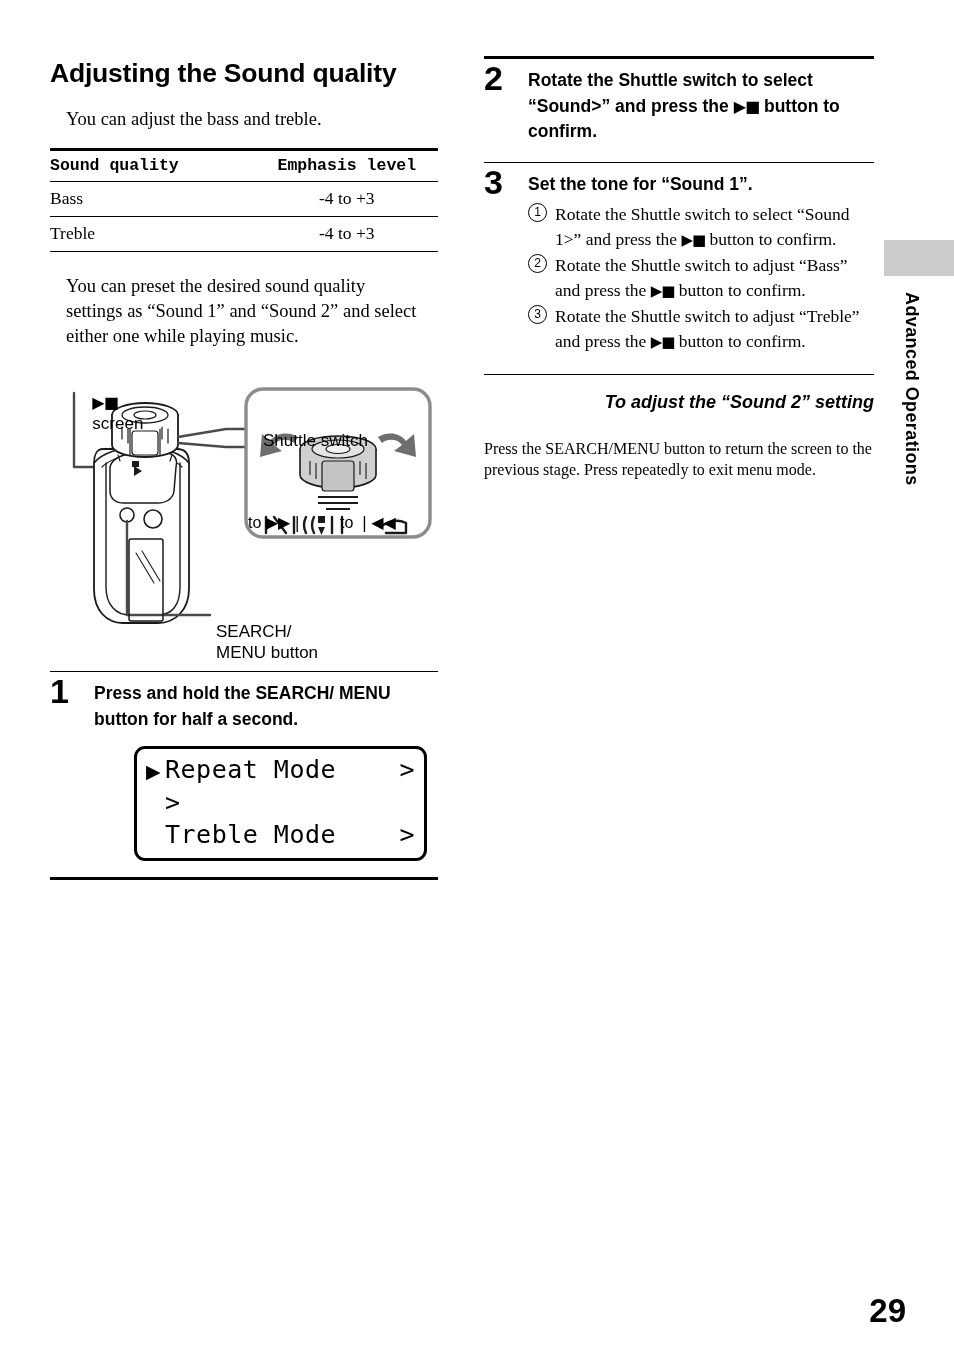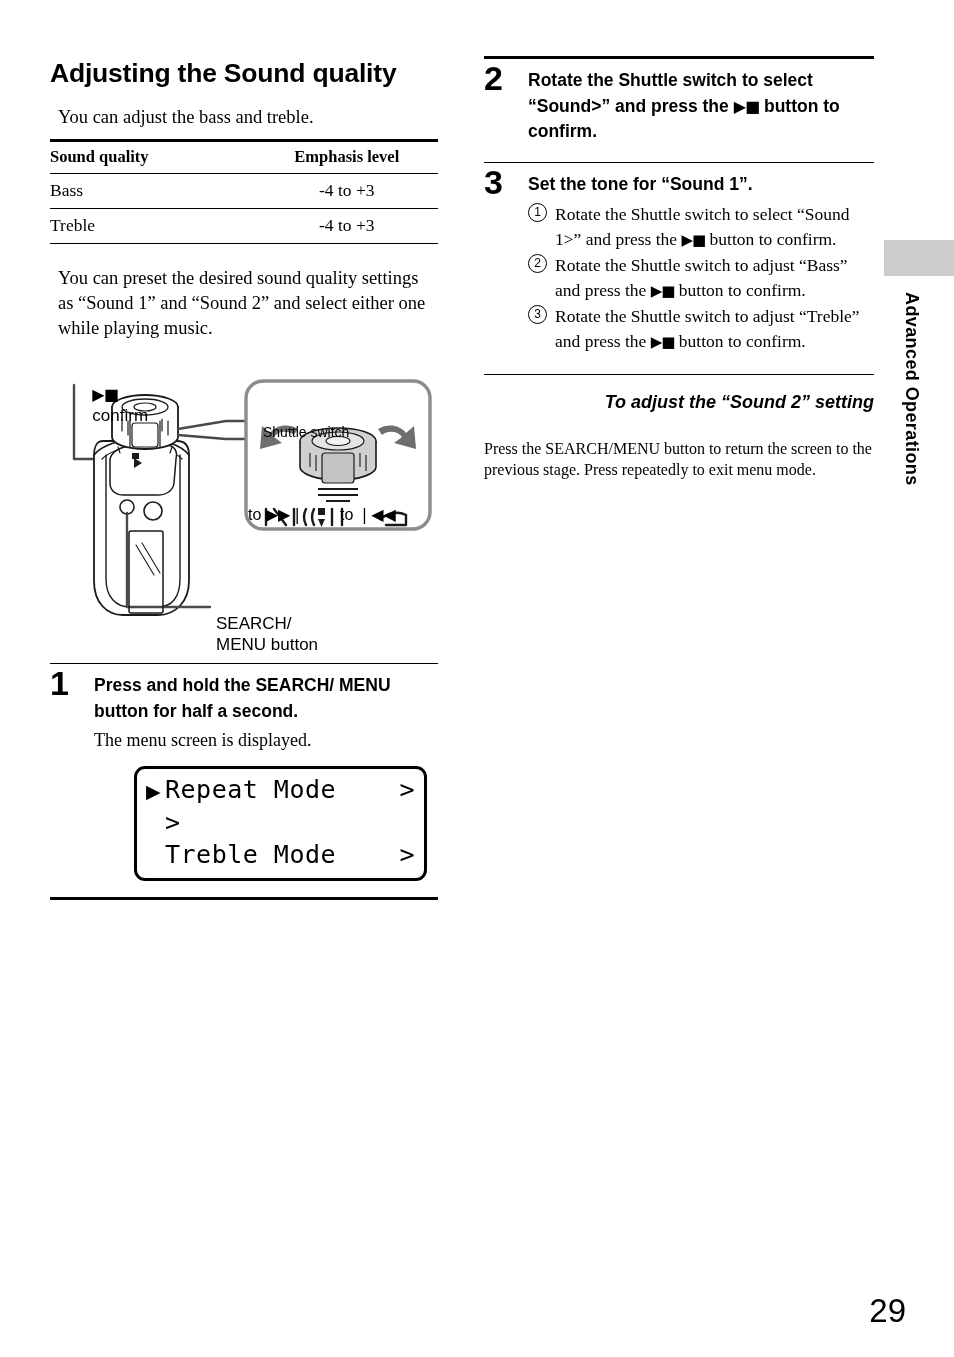--- a/index.html
+++ b/index.html
@@ -35,21 +35,21 @@
     font-family: "Liberation Sans", "DejaVu Sans", sans-serif;
     font-weight: bold;
     font-size: 26.5px;
     line-height: 35px;
     margin: 0 0 14px 0;
     letter-spacing: -0.2px;
   }
   p.body-text {
     font-size: 18.5px;
     line-height: 25px;
-    margin: 8px;
+    margin: 16px;
   }
   p.body-small {
     font-size: 16px;
     line-height: 21px;
     margin: 0;
   }
 
   
   .rule-thick {
     border: 0;
@@ -64,21 +64,21 @@
     height: 0;
   }
 
   
   table.spec {
     width: 100%;
     border-collapse: collapse;
     margin-top: 9px;
   }
   table.spec th {
-    font-family: Liberation Serif, serif;
+    font-family: Liberation Mono, monospace;
     font-weight: bold;
     font-size: 16.5px;
     padding: 5px 0 6px 0;
     text-align: left;
   }
   table.spec th.c2, table.spec td.c2 {
     text-align: center;
   }
   table.spec td {
     font-size: 17.5px;
@@ -100,21 +100,21 @@
     height: 300px;
   }
   .fig-label {
     font-family: "Liberation Sans", "DejaVu Sans", sans-serif;
     font-size: 17px;
     line-height: 21px;
     position: absolute;
     white-space: pre;
   }
   .lbl-play   { left: 14px;  top: 0px; }
-  .lbl-shuttle{ left: 213px; top: 59px; font-size: 14px; }
+  .lbl-shuttle{ left: 213px; top: 59px; font-size: 17px; }
   .lbl-search { left: 166px; top: 250px; }
   .lbl-to-ff  { left: 198px; top: 141px; font-size: 16px; }
   .lbl-to-rw  { left: 290px; top: 141px; font-size: 16px; }
 
   .glyph {
     font-family: "DejaVu Sans", sans-serif;
     font-size: 14px;
     letter-spacing: -1px;
   }
 
@@ -233,21 +233,21 @@
     letter-spacing: 0.4px;
     white-space: nowrap;
   }
 
   
   .page-number {
     position: absolute;
     right: 48px;
     bottom: 30px;
     font-family: "Liberation Sans", "DejaVu Sans", sans-serif;
-    font-weight: normal;
+    font-weight: bold;
     font-size: 33px;
     line-height: 33px;
     margin-left: 6px;
   }
 </style>
 </head>
 <body>
 
 <div class="col-left">
 
@@ -278,21 +278,21 @@
     </tbody>
   </table>
 
   <p class="body-text" style="margin-top:22px;">You can preset the desired sound quality settings as “Sound 1” and “Sound 2” and select either one while playing music.</p>
 
   <div class="figure-wrap">
 
     
     <div class="fig-label lbl-play">
       <span class="glyph" style="font-size:16px;">▶■</span>
-      <span>confirm</span>
+      <span>screen</span>
     </div>
 
     <svg width="388" height="300" viewBox="0 0 388 300">
       <g fill="none" stroke="#1a1a1a" stroke-width="1.8" stroke-linejoin="round" stroke-linecap="round">
 
         <path d="M24,22 L24,96 L78,96" stroke="#4a4a4a" stroke-width="2.4"></path>
 
         <path d="M53,78 C47,78 44,84 44,92 L44,218 C44,240 57,252 73,252
                  L108,252 C126,252 139,238 139,218 L139,92
                  C139,82 134,78 127,78 Z" fill="#ffffff"></path>
@@ -376,21 +376,20 @@
     <div class="fig-label lbl-to-rw">to ❘◀◀</div>
     <div class="fig-label lbl-search">SEARCH/
 MENU button</div>
   </div>
 
   <hr class="rule-thin">
 
   <div class="step">
     <div class="step-num">1</div>
     <p class="step-head">Press and hold the SEARCH/ MENU button for half a second.</p>
-    <p class="step-body">The menu screen is displayed.</p>
 
     <div class="lcd">
       <div class="lcd-row">
         <span class="lcd-cursor">▶</span>
         <span class="lcd-text">Repeat Mode</span>
         <span class="lcd-arrow">&gt;</span>
       </div>
       <div class="lcd-row">
         <span class="lcd-cursor"></span>
         <span class="lcd-arrow">&gt;</span>

